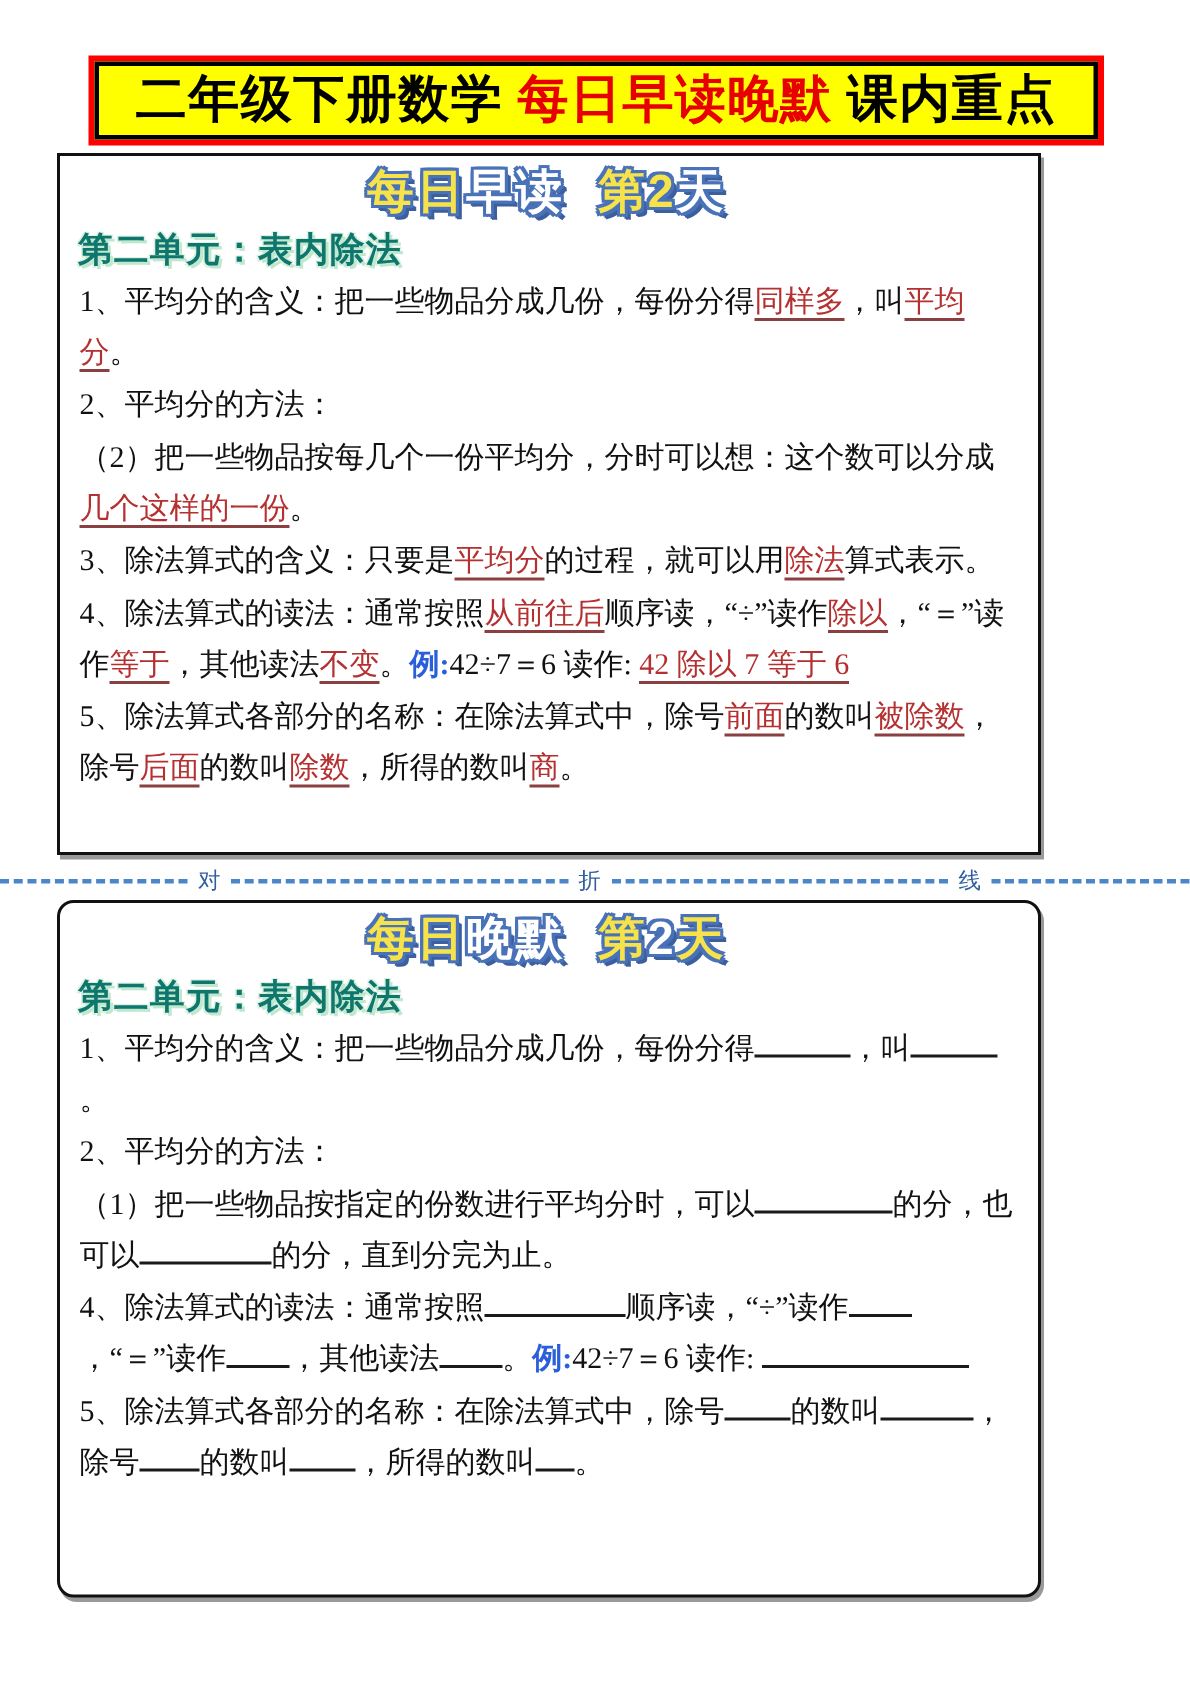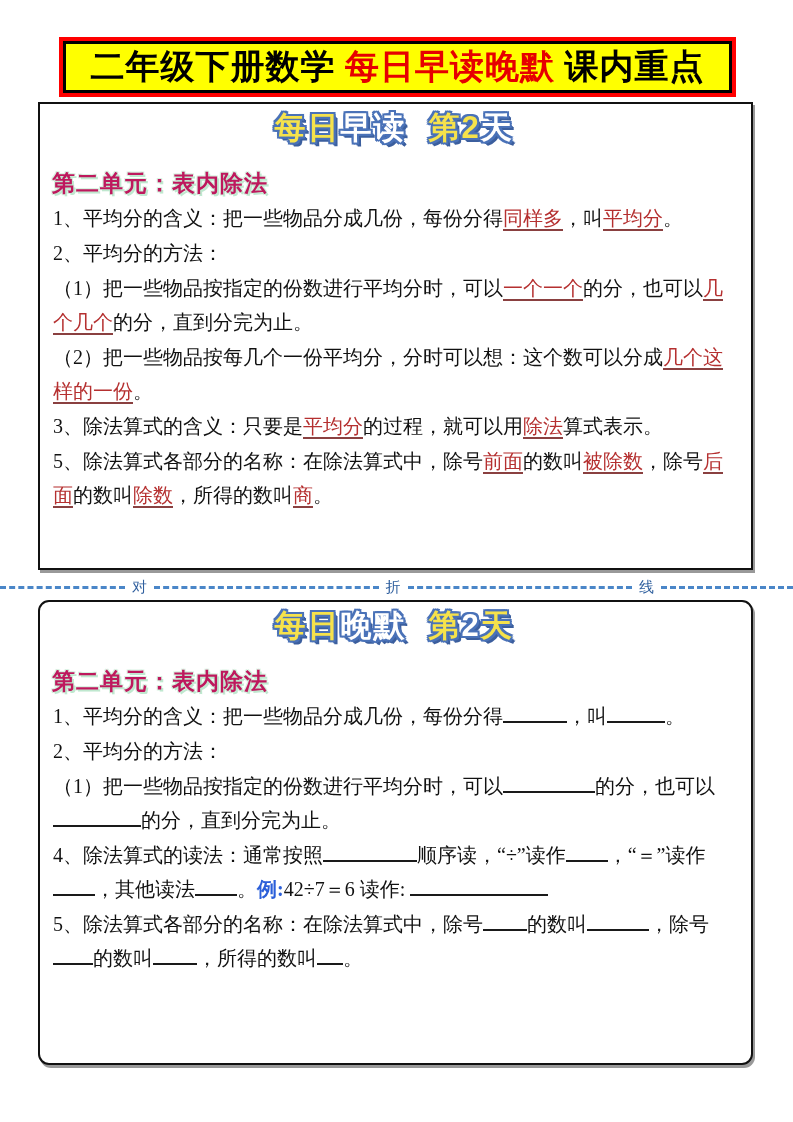--- a/index.html
+++ b/index.html
@@ -14,21 +14,21 @@
     border:4px solid #ff0000; background:#7f1d1d;
   }
   .banner-inner {
     border:3px solid #000000; background:#ffff00;
     text-align:center; font-size:34px; font-weight:bold; line-height:46px;
     letter-spacing:1px; font-family:"Liberation Serif", serif; white-space:nowrap;
   }
 
   
   .card {
-    position:absolute; left:38px; width:715px; box-sizing:border-box; background:#ffffff;
+    position:absolute; left:38px; width:656px; box-sizing:border-box; background:#ffffff;
     border:2.5px solid #111111; box-shadow:2px 3px 0 rgba(70,70,70,.55);
     padding:4px 15px 0 12px;
   }
   .card.morning { top:102px;  height:468px; }
   .card.evening { top:600px;  height:465px;border-radius:11px; }
 
   
   .card-title {
     text-align:center; height:42px; line-height:40px;
     font-family:"Liberation Sans", sans-serif; font-weight:900; font-size:31px;
@@ -42,21 +42,21 @@
       -2px  2px 0 #4a72b8, 0  2px 0 #4a72b8, 2px 2px 0 #4a72b8,
        3px  3px 0 #3c5f9e, 4px 4px 0 #3c5f9e;
   }
   .f-y { color:#f6e24b; }
   .f-w { color:#ffffff; }
   .tgap { display:inline-block; width:22px; }
 
   
   .unit-heading {
     font-family:"Liberation Sans", sans-serif; font-weight:900; font-size:23px;
-    color:#be185d; margin:18px 0 3px 0; height:30px; line-height:30px; letter-spacing:1px;
+    color:#0f766e; margin:1px 0 3px 0; height:30px; line-height:30px; letter-spacing:1px;
     text-shadow: 2px 2px 0 #bfe8cf, -1px -1px 0 #d9f2e2, 1px -1px 0 #d9f2e2, -1px 1px 0 #d9f2e2;
   }
 
   
   .body { font-size:20px; line-height:34px; color:#111111; }
   .body p { margin:1px; }
   .ans { color:#b53030; border-bottom:2px solid #8a4040; }
   .ex  { color:#2b5fd9; font-weight:bold; }
   .blank { display:inline-block; height:3px; border-bottom:2px solid #1a1a1a; }
 
@@ -80,23 +80,23 @@
   <div class="banner-outer">
     <div class="banner-inner"><span style="color: rgb(0, 0, 0);">二年级下册数学 </span><span style="color: rgb(230, 0, 0);">每日早读晚默</span><span style="color: rgb(0, 0, 0);"> 课内重点</span></div>
   </div>
 
   <div class="card morning">
     <div class="card-title"><span class="tc f-y">每</span><span class="tc f-y">日</span><span class="tc f-w">早</span><span class="tc f-w">读</span><span class="tgap"></span><span class="tc f-y">第</span><span class="tc f-y">2</span><span class="tc f-w">天</span></div>
     <div class="unit-heading">第二单元：表内除法</div>
     <div class="body">
         <p><span class="txt">1、平均分的含义：把一些物品分成几份，每份分得</span><span class="ans">同样多</span><span class="txt">，叫</span><span class="ans">平均分</span><span class="txt">。</span></p>
         <p><span class="txt">2、平均分的方法：</span></p>
-        <p><span class="txt">（1）把一些物品按指定的份数进行平均分时，可以</span><span class="ans">一个一个</span><span class="txt">的分，也可以</span><span class="ans">几个几个</span><span class="txt">的分，直到分完为止。</span></p>
         <p><span class="txt">（2）把一些物品按每几个一份平均分，分时可以想：这个数可以分成</span><span class="ans">几个这样的一份</span><span class="txt">。</span></p>
         <p><span class="txt">3、除法算式的含义：只要是</span><span class="ans">平均分</span><span class="txt">的过程，就可以用</span><span class="ans">除法</span><span class="txt">算式表示。</span></p>
+        <p><span class="txt">4、除法算式的读法：通常按照</span><span class="ans">从前往后</span><span class="txt">顺序读，“÷”读作</span><span class="ans">除以</span><span class="txt">，“＝”读作</span><span class="ans">等于</span><span class="txt">，其他读法</span><span class="ans">不变</span><span class="txt">。</span><span class="ex">例:</span><span class="txt">42÷7＝6 读作: </span><span class="ans">42 除以 7 等于 6</span></p>
         <p><span class="txt">5、除法算式各部分的名称：在除法算式中，除号</span><span class="ans">前面</span><span class="txt">的数叫</span><span class="ans">被除数</span><span class="txt">，除号</span><span class="ans">后面</span><span class="txt">的数叫</span><span class="ans">除数</span><span class="txt">，所得的数叫</span><span class="ans">商</span><span class="txt">。</span></p>
       </div>
   </div>
 
   <div class="fold-row">
     <div class="dash d1"></div>
     <span class="fold-label">对</span>
     <div class="dash d2"></div>
     <span class="fold-label">折</span>
     <div class="dash d3"></div>

